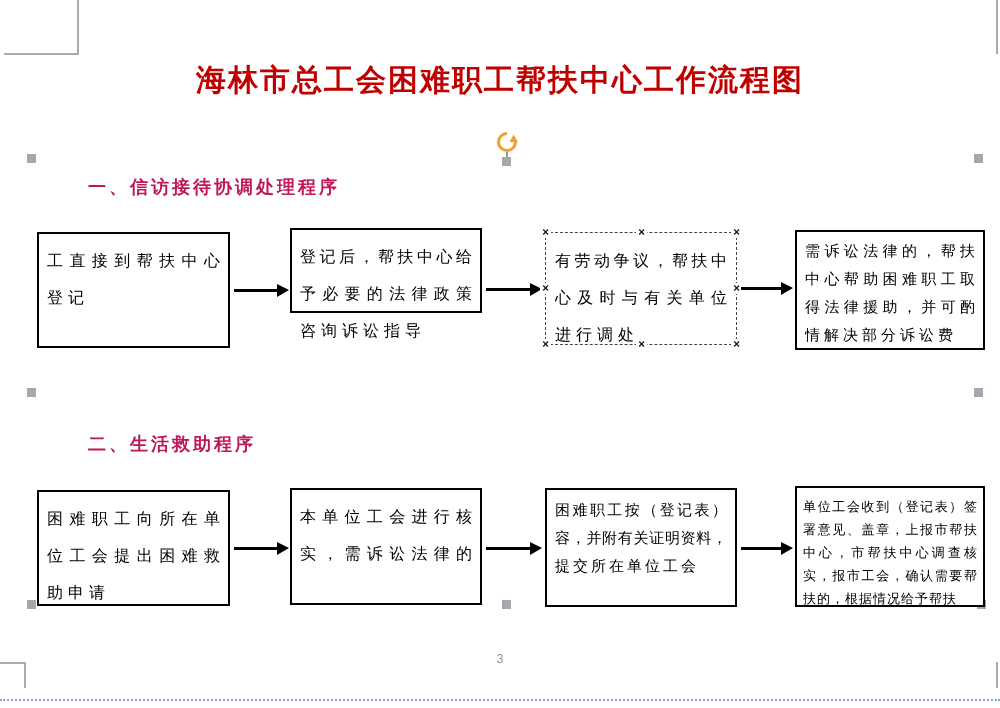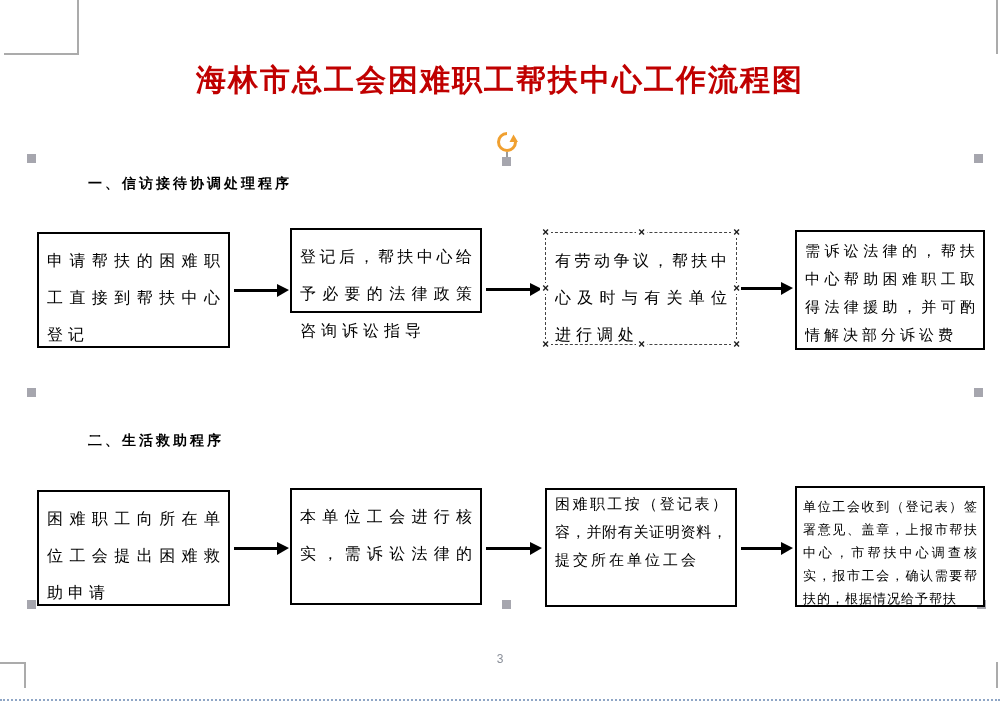--- a/index.html
+++ b/index.html
@@ -7,21 +7,21 @@
     position:relative;width:1000px;height:708px;background:#ffffff;overflow:hidden;
     font-family:"Liberation Sans","DejaVu Sans",sans-serif;color:#000;
   }
   
   .doc-title{
     position:absolute;left:0;right:0;top:60px;text-align:center;
     font-size:30px;font-weight:bold;letter-spacing:2px;color:#C00000;
     font-family:"DejaVu Sans","Liberation Sans",sans-serif;
   }
   .sec-heading{
-    position:absolute;left:88px;font-size:14px;font-weight:bold;letter-spacing:3px;color:#000000;
+    position:absolute;left:88px;font-size:18px;font-weight:bold;letter-spacing:3px;color:#be185d;
   }
   
   .fbox{
     position:absolute;box-sizing:border-box;background:#fff;
     border:2px solid #000;padding:8px 8px 0 8px;
   }
   .fbox .ln{white-space:nowrap;overflow:hidden;}
   .jl{text-align:justify;text-align-last:justify;}
   .ll{text-align:left;letter-spacing:5px;}
   .b16{font-size:16px;}
@@ -80,21 +80,20 @@
   <div class="sqh" style="left:27px;top:388px"></div>
   <div class="sqh" style="left:974px;top:388px"></div>
 
   <div class="sqh" style="left:27px;top:600px"></div>
   <div class="sqh" style="left:502px;top:600px"></div>
   <div class="sqh" style="left:977px;top:600px"></div>
 
   <div class="sec-heading" style="top:175px">一、信访接待协调处理程序</div>
 
   <div class="fbox b16" style="left:37px;top:232px;width:193px;height:116px">
-    <div class="ln jl">申请帮扶的困难职</div>
     <div class="ln jl">工直接到帮扶中心</div>
     <div class="ln ll">登记</div>
   </div>
 
   <div class="arrow" style="left:234px;top:284px;width:55px">
     <div class="shaft"></div>
       <div class="head"></div>
   </div>
 
   <div class="fbox b16" style="left:290px;top:228px;width:192px;height:85px">
@@ -150,21 +149,21 @@
   <div class="fbox b16" style="left:290px;top:488px;width:192px;height:117px">
     <div class="ln jl">本单位工会进行核</div>
     <div class="ln jl">实，需诉讼法律的</div>
   </div>
 
   <div class="arrow" style="left:486px;top:542px;width:56px">
     <div class="shaft"></div>
       <div class="head"></div>
   </div>
 
-  <div class="fbox b15" style="left:545px;top:488px;width:192px;height:119px;padding-top:0">
+  <div class="fbox b15" style="left:545px;top:488px;width:192px;height:119px;padding-top:6px">
     <div class="ln jl">困难职工按（登记表）</div>
     <div class="ln jl">容，并附有关证明资料，</div>
     <div class="ln ll" style="letter-spacing:3px">提交所在单位工会</div>
   </div>
 
   <div class="arrow" style="left:741px;top:542px;width:52px">
     <div class="shaft"></div>
       <div class="head"></div>
   </div>
 

